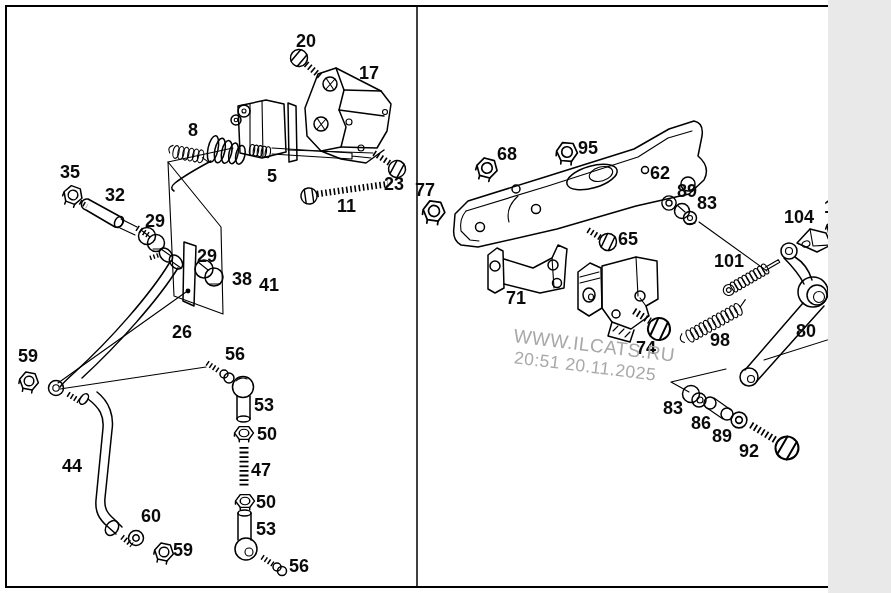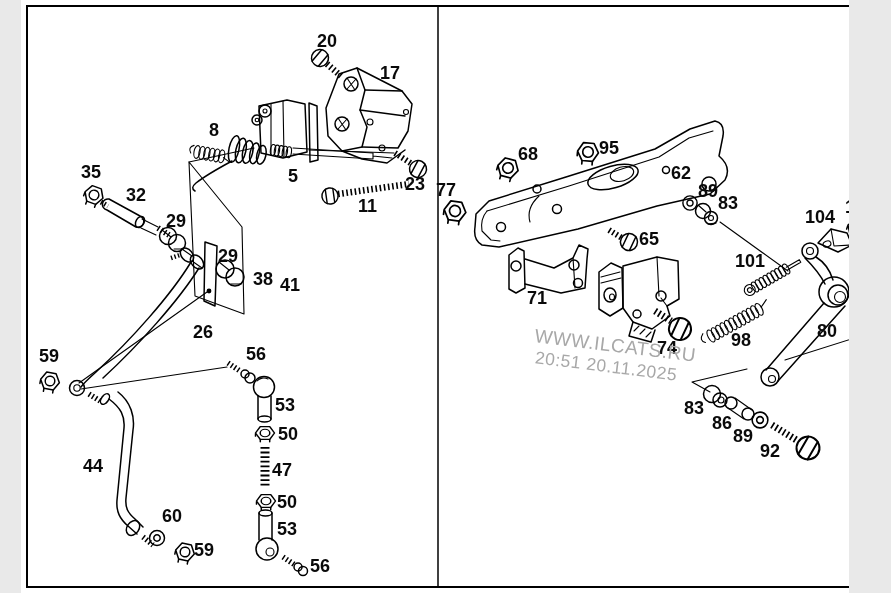--- a/index.html
+++ b/index.html
@@ -1,17 +1,17 @@
 <!DOCTYPE html>
 <html><head>
 <meta charset="utf-8">
 <style>
   html,body{margin:0;padding:0;background:#e9e9e9;}
   #stage{position:relative;width:828px;height:593px;background:#ffffff;overflow:hidden;
-         font-family:"Liberation Sans",sans-serif;margin-left:21px;}
+         font-family:"Liberation Sans",sans-serif;}
   svg{display:block}
   .ln{fill:none;stroke:#000;stroke-width:1.5;stroke-linecap:round;stroke-linejoin:round}
   .thn{fill:none;stroke:#000;stroke-width:1.1;stroke-linecap:round;stroke-linejoin:round}
   .frame{fill:none;stroke:#000;stroke-width:2}
   .thread{stroke:#000;stroke-linecap:butt;fill:none}
   .dot{fill:#000;stroke:none}
   .lbl{font:bold 18px "Liberation Sans",sans-serif;fill:#0a0a0a;stroke:none}
   .wm1{font:19px "Liberation Sans",sans-serif;fill:#a8a8a8;stroke:none;letter-spacing:.5px}
   .wm2{font:17.5px "Liberation Sans",sans-serif;fill:#a8a8a8;stroke:none;letter-spacing:.5px}
 </style>

